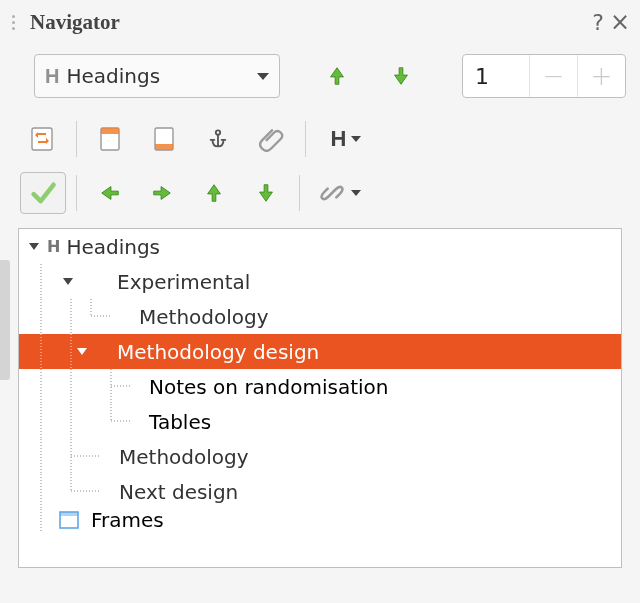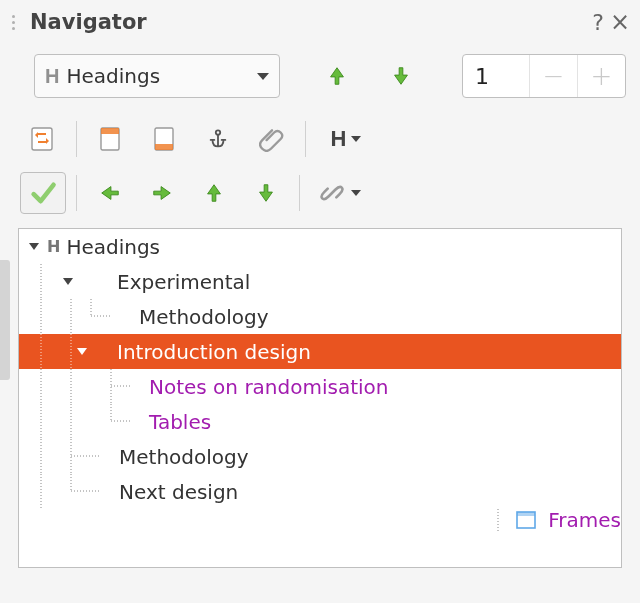--- a/index.html
+++ b/index.html
@@ -30,20 +30,21 @@
     margin-right: 10px;
   }
   .grip span {
     width: 3px; height: 3px; background: #b0b0b0; border-radius: 50%;
   }
   .title {
     font-weight: 600;
     font-size: 21px;
     color: #444;
     flex: 1;
+    font-family: Liberation Serif, serif;
   }
   .title-actions {
     display: flex;
     align-items: center;
     gap: 6px;
     font-size: 22px;
     color: #666;
   }
   .close-x {
     font-size: 24px;
@@ -177,21 +178,21 @@
     justify-content: center;
   }
   .tri-down {
     width: 0; height: 0;
     border-left: 5px solid transparent;
     border-right: 5px solid transparent;
     border-top: 7px solid #444;
   }
   .tri-down.white { border-top-color: #fff; }
   .tree-label { padding-left: 6px; }
-  .muted { color: #a21caf; }
+  .muted { color: #000000; }
   .category-icon {
     width: 20px; height: 18px;
     display: inline-flex;
     align-items: center; justify-content: center;
     margin: 0 6px 0 2px;
   }
   .side-scroll-hint {
     position: absolute;
     left: 0; top: 260px; width: 10px; height: 120px;
     background: #d4d4d4;
@@ -365,21 +366,21 @@
 
   <div class="tree-row selected">
     <svg width="48" height="35" style="flex-shrink:0">
       <line x1="14" y1="0" x2="14" y2="35" stroke="#fff" stroke-dasharray="1 2" opacity="0.8"></line>
       <line x1="44" y1="0" x2="44" y2="35" stroke="#fff" stroke-dasharray="1 2" opacity="0.8"></line>
     </svg>
     <span class="tree-toggle">
         <span class="tri-down white"></span>
       </span>
     <span style="width:22px;"></span>
-    <span class="tree-label">Introduction design</span>
+    <span class="tree-label">Methodology design</span>
   </div>
 
   <div class="tree-row">
     <svg width="116" height="35" style="flex-shrink:0">
       <line x1="14" y1="0" x2="14" y2="35" stroke="#888" stroke-dasharray="1 2"></line>
       <line x1="44" y1="0" x2="44" y2="35" stroke="#888" stroke-dasharray="1 2"></line>
       <line x1="84" y1="0" x2="84" y2="35" stroke="#888" stroke-dasharray="1 2"></line>
       <line x1="84" y1="17" x2="104" y2="17" stroke="#888" stroke-dasharray="1 2"></line>
     </svg>
     <span class="tree-label muted">Notes on randomisation</span>
@@ -407,21 +408,21 @@
   <div class="tree-row">
     <svg width="86" height="35" style="flex-shrink:0">
       <line x1="14" y1="0" x2="14" y2="35" stroke="#888" stroke-dasharray="1 2"></line>
       <line x1="44" y1="0" x2="44" y2="17" stroke="#888" stroke-dasharray="1 2"></line>
       <line x1="44" y1="17" x2="74" y2="17" stroke="#888" stroke-dasharray="1 2"></line>
     </svg>
     <span class="tree-label">Next design</span>
   </div>
 
 
-  <div class="tree-row" style="height:22px;overflow:hidden;justify-content:flex-end;">
+  <div class="tree-row" style="height:22px;overflow:hidden;">
     <svg width="30" height="22" style="flex-shrink:0">
       <line x1="14" y1="0" x2="14" y2="22" stroke="#888" stroke-dasharray="1 2"></line>
     </svg>
     <span class="category-icon">
       <svg width="20" height="18" viewBox="0 0 20 18">
         <rect x="1" y="1" width="18" height="16" fill="none" stroke="#5fa8e8" stroke-width="1.6"></rect>
         <rect x="1" y="1" width="18" height="4" fill="#5fa8e8" opacity="0.5"></rect>
       </svg>
     </span>
     <span class="tree-label muted">Frames</span>

